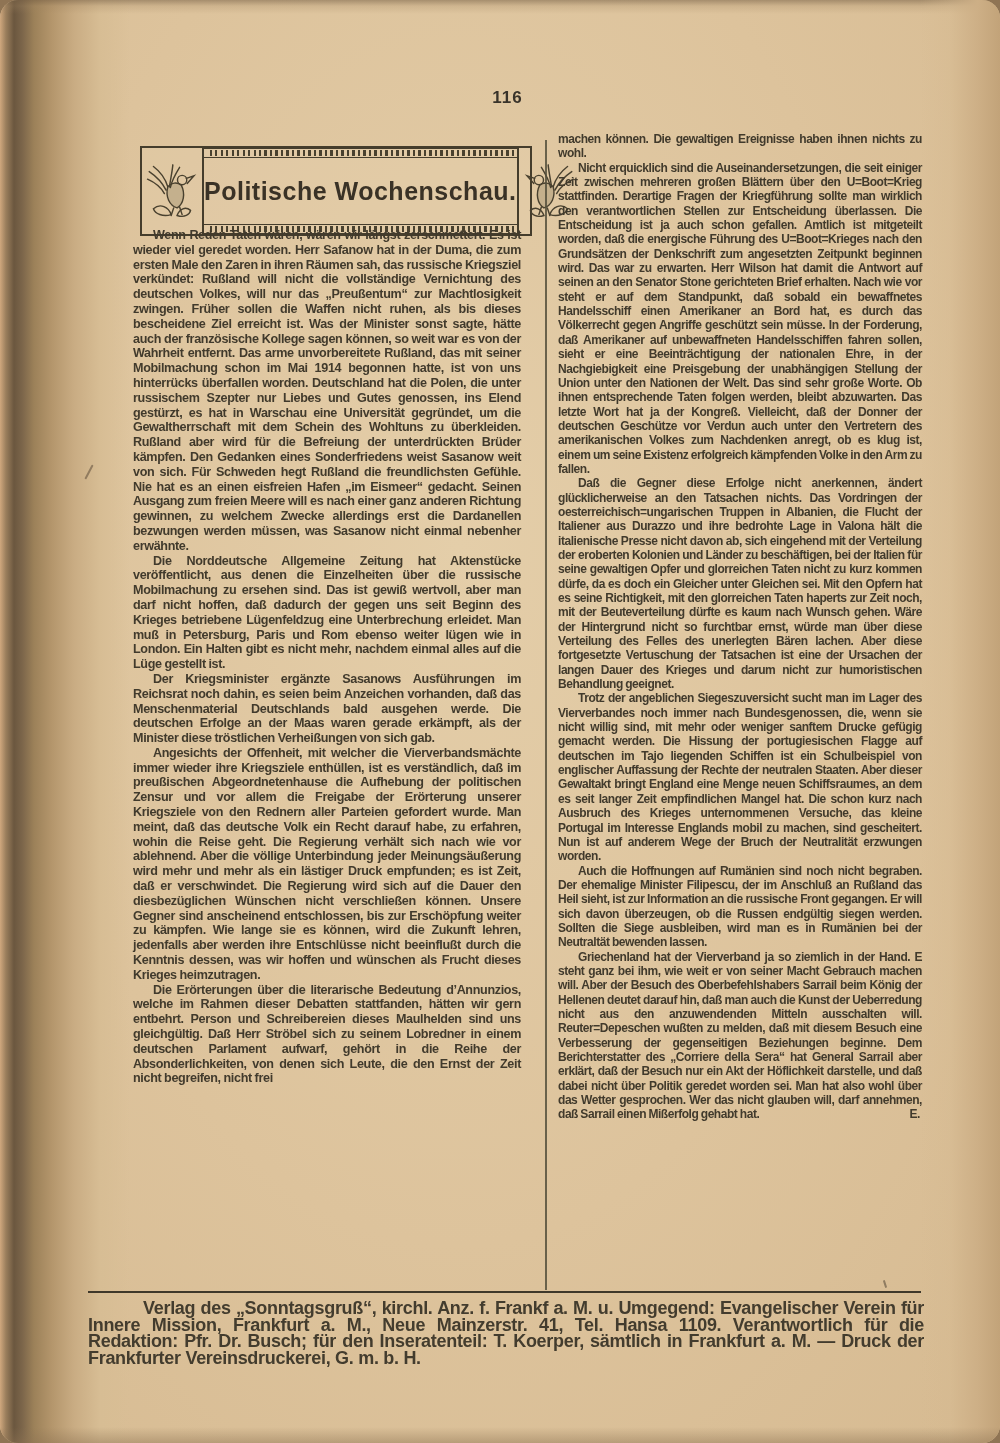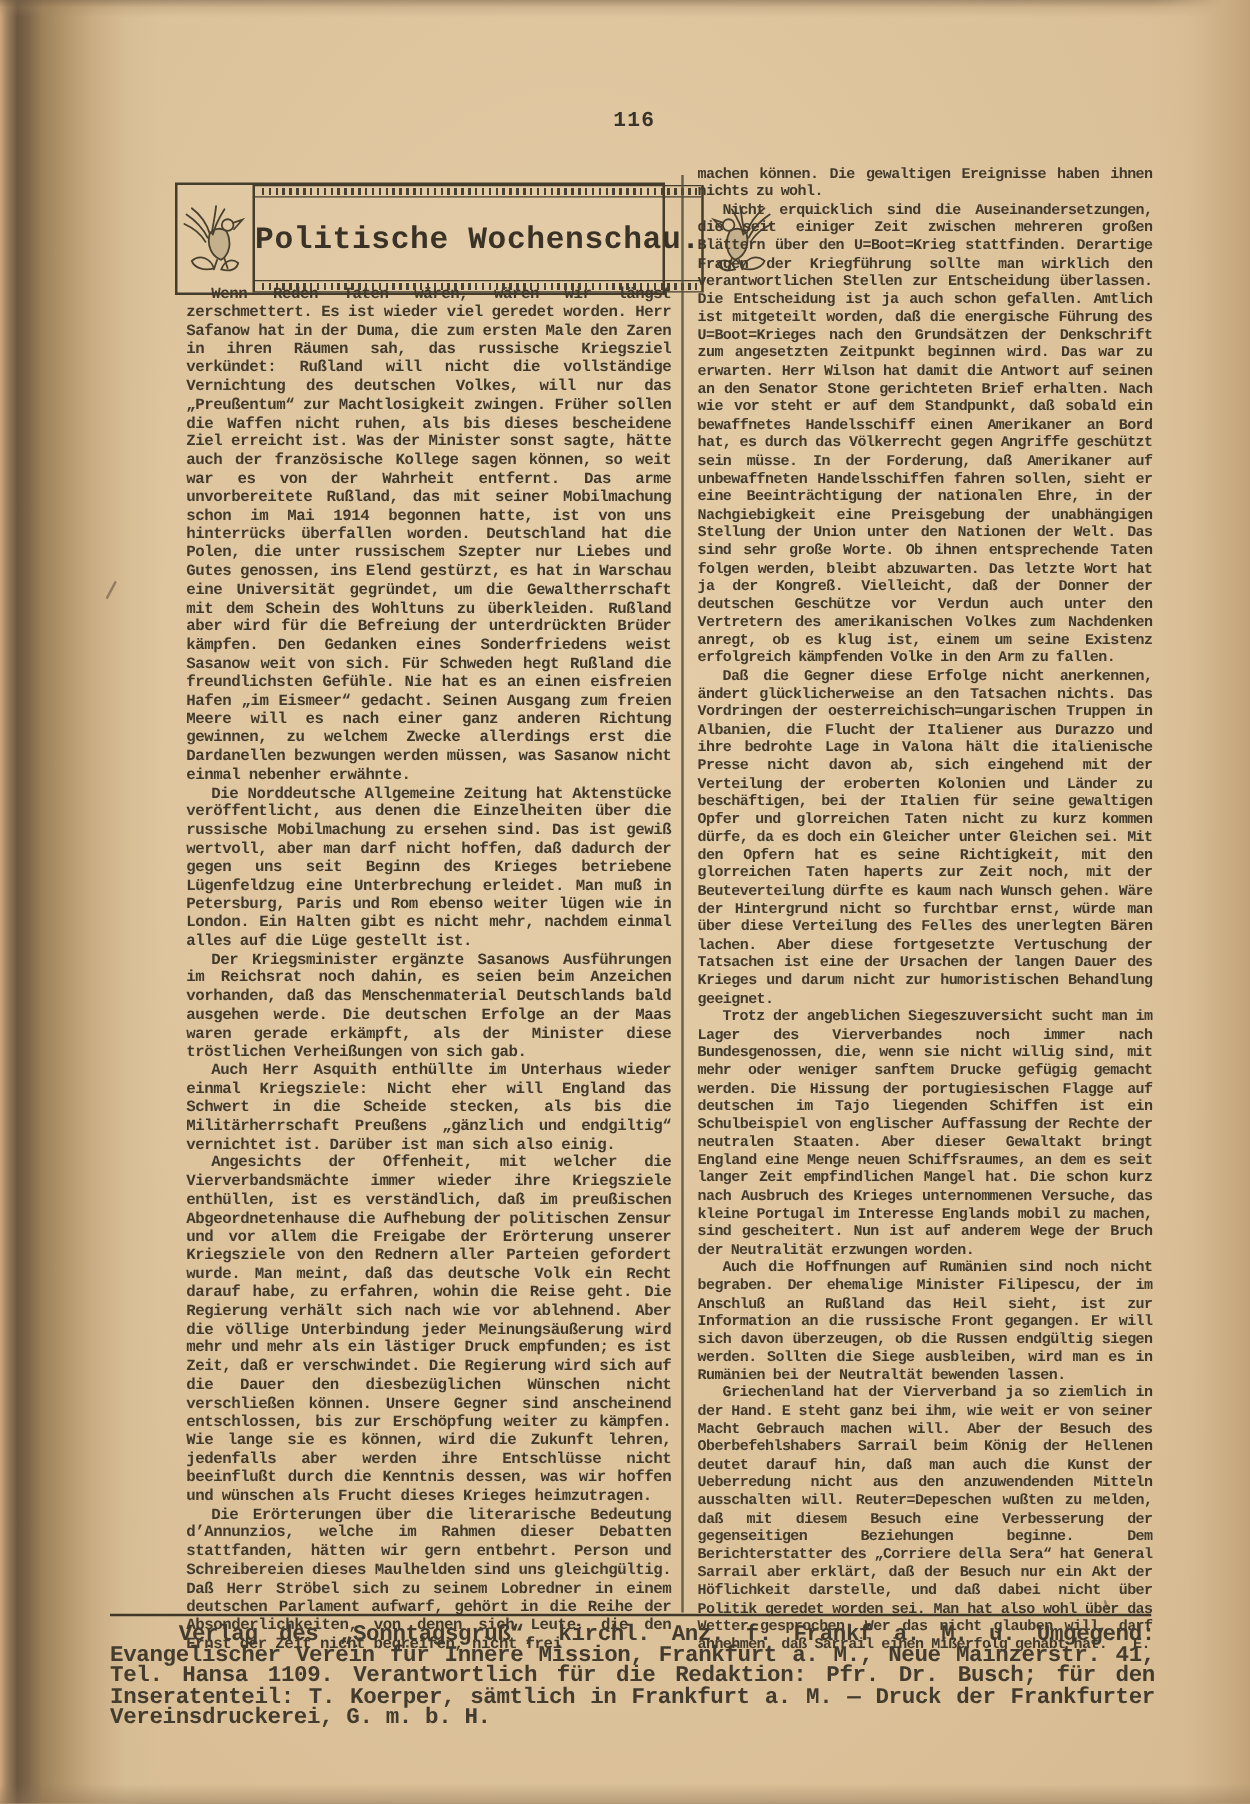--- a/index.html
+++ b/index.html
@@ -1,19 +1,19 @@
 <!DOCTYPE html>
 <html><head>
 <meta charset="utf-8">
 <style>
   html,body{margin:0;padding:0;background:#8f7454;}
   .page{
     position:relative;width:1000px;height:1443px;overflow:hidden;
     background:radial-gradient(ellipse at 46% 38%, #e4cea9 0%, #ddc39c 55%, #d6ba91 100%);
-    font-family:Liberation Mono, monospace;color:#3f382b;
+    font-family:Liberation Sans, sans-serif;color:#3f382b;border-radius:18px;
   }
   
   .edge-left{position:absolute;left:0;top:0;bottom:0;width:130px;pointer-events:none;
     background:linear-gradient(90deg,#d0a87e 0px,#9a7e5c 6px,#6b573f 14px,#7b654a 22px,#9c8159 34px,#b4966c 52px,#c9ac83 74px,#d7bd94 100px,rgba(215,189,148,0) 130px);}
   .edge-top{position:absolute;left:0;top:0;right:0;height:14px;pointer-events:none;
     background:linear-gradient(180deg,rgba(120,97,70,.55) 0px,rgba(160,132,96,.25) 6px,rgba(0,0,0,0) 14px);}
   .edge-right{position:absolute;right:0;top:0;bottom:0;width:80px;pointer-events:none;
     background:linear-gradient(270deg,#c2a379 0px,#cdaf86 22px,rgba(213,185,144,.4) 50px,rgba(0,0,0,0) 80px);}
   .edge-bottom{position:absolute;left:0;bottom:0;right:0;height:16px;pointer-events:none;
     background:linear-gradient(0deg,rgba(140,114,82,.45) 0px,rgba(0,0,0,0) 16px);}
@@ -31,21 +31,21 @@
   .ornament.right svg{transform:scaleX(-1);}
   .masthead-center{flex:1;display:flex;flex-direction:column;border-left:2px solid #453d2c;border-right:2px solid #453d2c;}
   .band{height:10px;border-top:1.5px solid #453d2c;border-bottom:1.5px solid #453d2c;
     background:repeating-linear-gradient(90deg,#49412f 0px,#49412f 2px,rgba(0,0,0,0) 2px,rgba(0,0,0,0) 5.5px);
     background-clip:content-box;padding:1px 2px;box-sizing:border-box;}
   .masthead-title{flex:1;display:flex;align-items:center;justify-content:center;
     font-size:25px;font-weight:bold;letter-spacing:.5px;color:#3a3226;white-space:nowrap;}
 
   
   .col{position:absolute;text-align:justify;font-weight:bold;color:#413a2c;}
-  .col-left{left:48px;top:228px;width:388px;font-size:12.6px;line-height:14.8px;letter-spacing:-.35px;word-spacing:-.4px;margin-left:16px;}
+  .col-left{left:48px;top:228px;width:388px;font-size:12.6px;line-height:14.8px;letter-spacing:-.35px;word-spacing:-.4px;}
   .col-right{left:473px;top:132px;width:364px;font-size:12px;line-height:14.35px;letter-spacing:-.45px;word-spacing:-.5px;}
   .col p{margin:0;text-indent:20px;}
   .col p.no-indent{text-indent:0;}
   .col-divider{position:absolute;left:460px;top:140px;width:1.6px;height:1150px;background:#55503c;opacity:.85;}
   .sig-wrap{position:relative;}
   .signature{position:absolute;right:2px;bottom:0;font-weight:bold;}
 
   
   .footer-rule{position:absolute;left:3px;top:1291px;width:833px;height:2px;background:#3f382a;}
   .footer-text{position:absolute;left:3px;top:1300px;width:836px;text-align:justify;
@@ -111,21 +111,20 @@
         </svg>
       </div>
     </div>
 
     <div class="col-divider"></div>
 
     <div class="col col-left">
       <p>Wenn Reden Taten wären, wären wir längst zerschmettert. Es ist wieder viel geredet worden. Herr Safanow hat in der Duma, die zum ersten Male den Zaren in ihren Räumen sah, das russische Kriegsziel verkündet: Rußland will nicht die vollständige Vernichtung des deutschen Volkes, will nur das „Preußentum“ zur Machtlosigkeit zwingen. Früher sollen die Waffen nicht ruhen, als bis dieses bescheidene Ziel erreicht ist. Was der Minister sonst sagte, hätte auch der französische Kollege sagen können, so weit war es von der Wahrheit entfernt. Das arme unvorbereitete Rußland, das mit seiner Mobilmachung schon im Mai 1914 begonnen hatte, ist von uns hinterrücks überfallen worden. Deutschland hat die Polen, die unter russischem Szepter nur Liebes und Gutes genossen, ins Elend gestürzt, es hat in Warschau eine Universität gegründet, um die Gewaltherrschaft mit dem Schein des Wohltuns zu überkleiden. Rußland aber wird für die Befreiung der unterdrückten Brüder kämpfen. Den Gedanken eines Sonderfriedens weist Sasanow weit von sich. Für Schweden hegt Rußland die freundlichsten Gefühle. Nie hat es an einen eisfreien Hafen „im Eismeer“ gedacht. Seinen Ausgang zum freien Meere will es nach einer ganz anderen Richtung gewinnen, zu welchem Zwecke allerdings erst die Dardanellen bezwungen werden müssen, was Sasanow nicht einmal nebenher erwähnte.</p>
       <p>Die Norddeutsche Allgemeine Zeitung hat Aktenstücke veröffentlicht, aus denen die Einzelheiten über die russische Mobilmachung zu ersehen sind. Das ist gewiß wertvoll, aber man darf nicht hoffen, daß dadurch der gegen uns seit Beginn des Krieges betriebene Lügenfeldzug eine Unterbrechung erleidet. Man muß in Petersburg, Paris und Rom ebenso weiter lügen wie in London. Ein Halten gibt es nicht mehr, nachdem einmal alles auf die Lüge gestellt ist.</p>
       <p>Der Kriegsminister ergänzte Sasanows Ausführungen im Reichsrat noch dahin, es seien beim Anzeichen vorhanden, daß das Menschenmaterial Deutschlands bald ausgehen werde. Die deutschen Erfolge an der Maas waren gerade erkämpft, als der Minister diese tröstlichen Verheißungen von sich gab.</p>
-      <p>Auch Herr Asquith enthüllte im Unterhaus wieder einmal Kriegsziele: Nicht eher will England das Schwert in die Scheide stecken, als bis die Militärherrschaft Preußens „gänzlich und endgiltig“ vernichtet ist. Darüber ist man sich also einig.</p>
       <p>Angesichts der Offenheit, mit welcher die Vierverbandsmächte immer wieder ihre Kriegsziele enthüllen, ist es verständlich, daß im preußischen Abgeordnetenhause die Aufhebung der politischen Zensur und vor allem die Freigabe der Erörterung unserer Kriegsziele von den Rednern aller Parteien gefordert wurde. Man meint, daß das deutsche Volk ein Recht darauf habe, zu erfahren, wohin die Reise geht. Die Regierung verhält sich nach wie vor ablehnend. Aber die völlige Unterbindung jeder Meinungsäußerung wird mehr und mehr als ein lästiger Druck empfunden; es ist Zeit, daß er verschwindet. Die Regierung wird sich auf die Dauer den diesbezüglichen Wünschen nicht verschließen können. Unsere Gegner sind anscheinend entschlossen, bis zur Erschöpfung weiter zu kämpfen. Wie lange sie es können, wird die Zukunft lehren, jedenfalls aber werden ihre Entschlüsse nicht beeinflußt durch die Kenntnis dessen, was wir hoffen und wünschen als Frucht dieses Krieges heimzutragen.</p>
       <p>Die Erörterungen über die literarische Bedeutung d’Annunzios, welche im Rahmen dieser Debatten stattfanden, hätten wir gern entbehrt. Person und Schreibereien dieses Maulhelden sind uns gleichgültig. Daß Herr Ströbel sich zu seinem Lobredner in einem deutschen Parlament aufwarf, gehört in die Reihe der Absonderlichkeiten, von denen sich Leute, die den Ernst der Zeit nicht begreifen, nicht frei</p>
     </div>
 
     <div class="col col-right">
       <p class="no-indent">machen können. Die gewaltigen Ereignisse haben ihnen nichts zu wohl.</p>
       <p>Nicht erquicklich sind die Auseinandersetzungen, die seit einiger Zeit zwischen mehreren großen Blättern über den U=Boot=Krieg stattfinden. Derartige Fragen der Kriegführung sollte man wirklich den verantwortlichen Stellen zur Entscheidung überlassen. Die Entscheidung ist ja auch schon gefallen. Amtlich ist mitgeteilt worden, daß die energische Führung des U=Boot=Krieges nach den Grundsätzen der Denkschrift zum angesetzten Zeitpunkt beginnen wird. Das war zu erwarten. Herr Wilson hat damit die Antwort auf seinen an den Senator Stone gerichteten Brief erhalten. Nach wie vor steht er auf dem Standpunkt, daß sobald ein bewaffnetes Handelsschiff einen Amerikaner an Bord hat, es durch das Völkerrecht gegen Angriffe geschützt sein müsse. In der Forderung, daß Amerikaner auf unbewaffneten Handelsschiffen fahren sollen, sieht er eine Beeinträchtigung der nationalen Ehre, in der Nachgiebigkeit eine Preisgebung der unabhängigen Stellung der Union unter den Nationen der Welt. Das sind sehr große Worte. Ob ihnen entsprechende Taten folgen werden, bleibt abzuwarten. Das letzte Wort hat ja der Kongreß. Vielleicht, daß der Donner der deutschen Geschütze vor Verdun auch unter den Vertretern des amerikanischen Volkes zum Nachdenken anregt, ob es klug ist, einem um seine Existenz erfolgreich kämpfenden Volke in den Arm zu fallen.</p>
       <p>Daß die Gegner diese Erfolge nicht anerkennen, ändert glücklicherweise an den Tatsachen nichts. Das Vordringen der oesterreichisch=ungarischen Truppen in Albanien, die Flucht der Italiener aus Durazzo und ihre bedrohte Lage in Valona hält die italienische Presse nicht davon ab, sich eingehend mit der Verteilung der eroberten Kolonien und Länder zu beschäftigen, bei der Italien für seine gewaltigen Opfer und glorreichen Taten nicht zu kurz kommen dürfe, da es doch ein Gleicher unter Gleichen sei. Mit den Opfern hat es seine Richtigkeit, mit den glorreichen Taten haperts zur Zeit noch, mit der Beuteverteilung dürfte es kaum nach Wunsch gehen. Wäre der Hintergrund nicht so furchtbar ernst, würde man über diese Verteilung des Felles des unerlegten Bären lachen. Aber diese fortgesetzte Vertuschung der Tatsachen ist eine der Ursachen der langen Dauer des Krieges und darum nicht zur humoristischen Behandlung geeignet.</p>
       <p>Trotz der angeblichen Siegeszuversicht sucht man im Lager des Vierverbandes noch immer nach Bundesgenossen, die, wenn sie nicht willig sind, mit mehr oder weniger sanftem Drucke gefügig gemacht werden. Die Hissung der portugiesischen Flagge auf deutschen im Tajo liegenden Schiffen ist ein Schulbeispiel von englischer Auffassung der Rechte der neutralen Staaten. Aber dieser Gewaltakt bringt England eine Menge neuen Schiffsraumes, an dem es seit langer Zeit empfindlichen Mangel hat. Die schon kurz nach Ausbruch des Krieges unternommenen Versuche, das kleine Portugal im Interesse Englands mobil zu machen, sind gescheitert. Nun ist auf anderem Wege der Bruch der Neutralität erzwungen worden.</p>
       <p>Auch die Hoffnungen auf Rumänien sind noch nicht begraben. Der ehemalige Minister Filipescu, der im Anschluß an Rußland das Heil sieht, ist zur Information an die russische Front gegangen. Er will sich davon überzeugen, ob die Russen endgültig siegen werden. Sollten die Siege ausbleiben, wird man es in Rumänien bei der Neutraltät bewenden lassen.</p>

